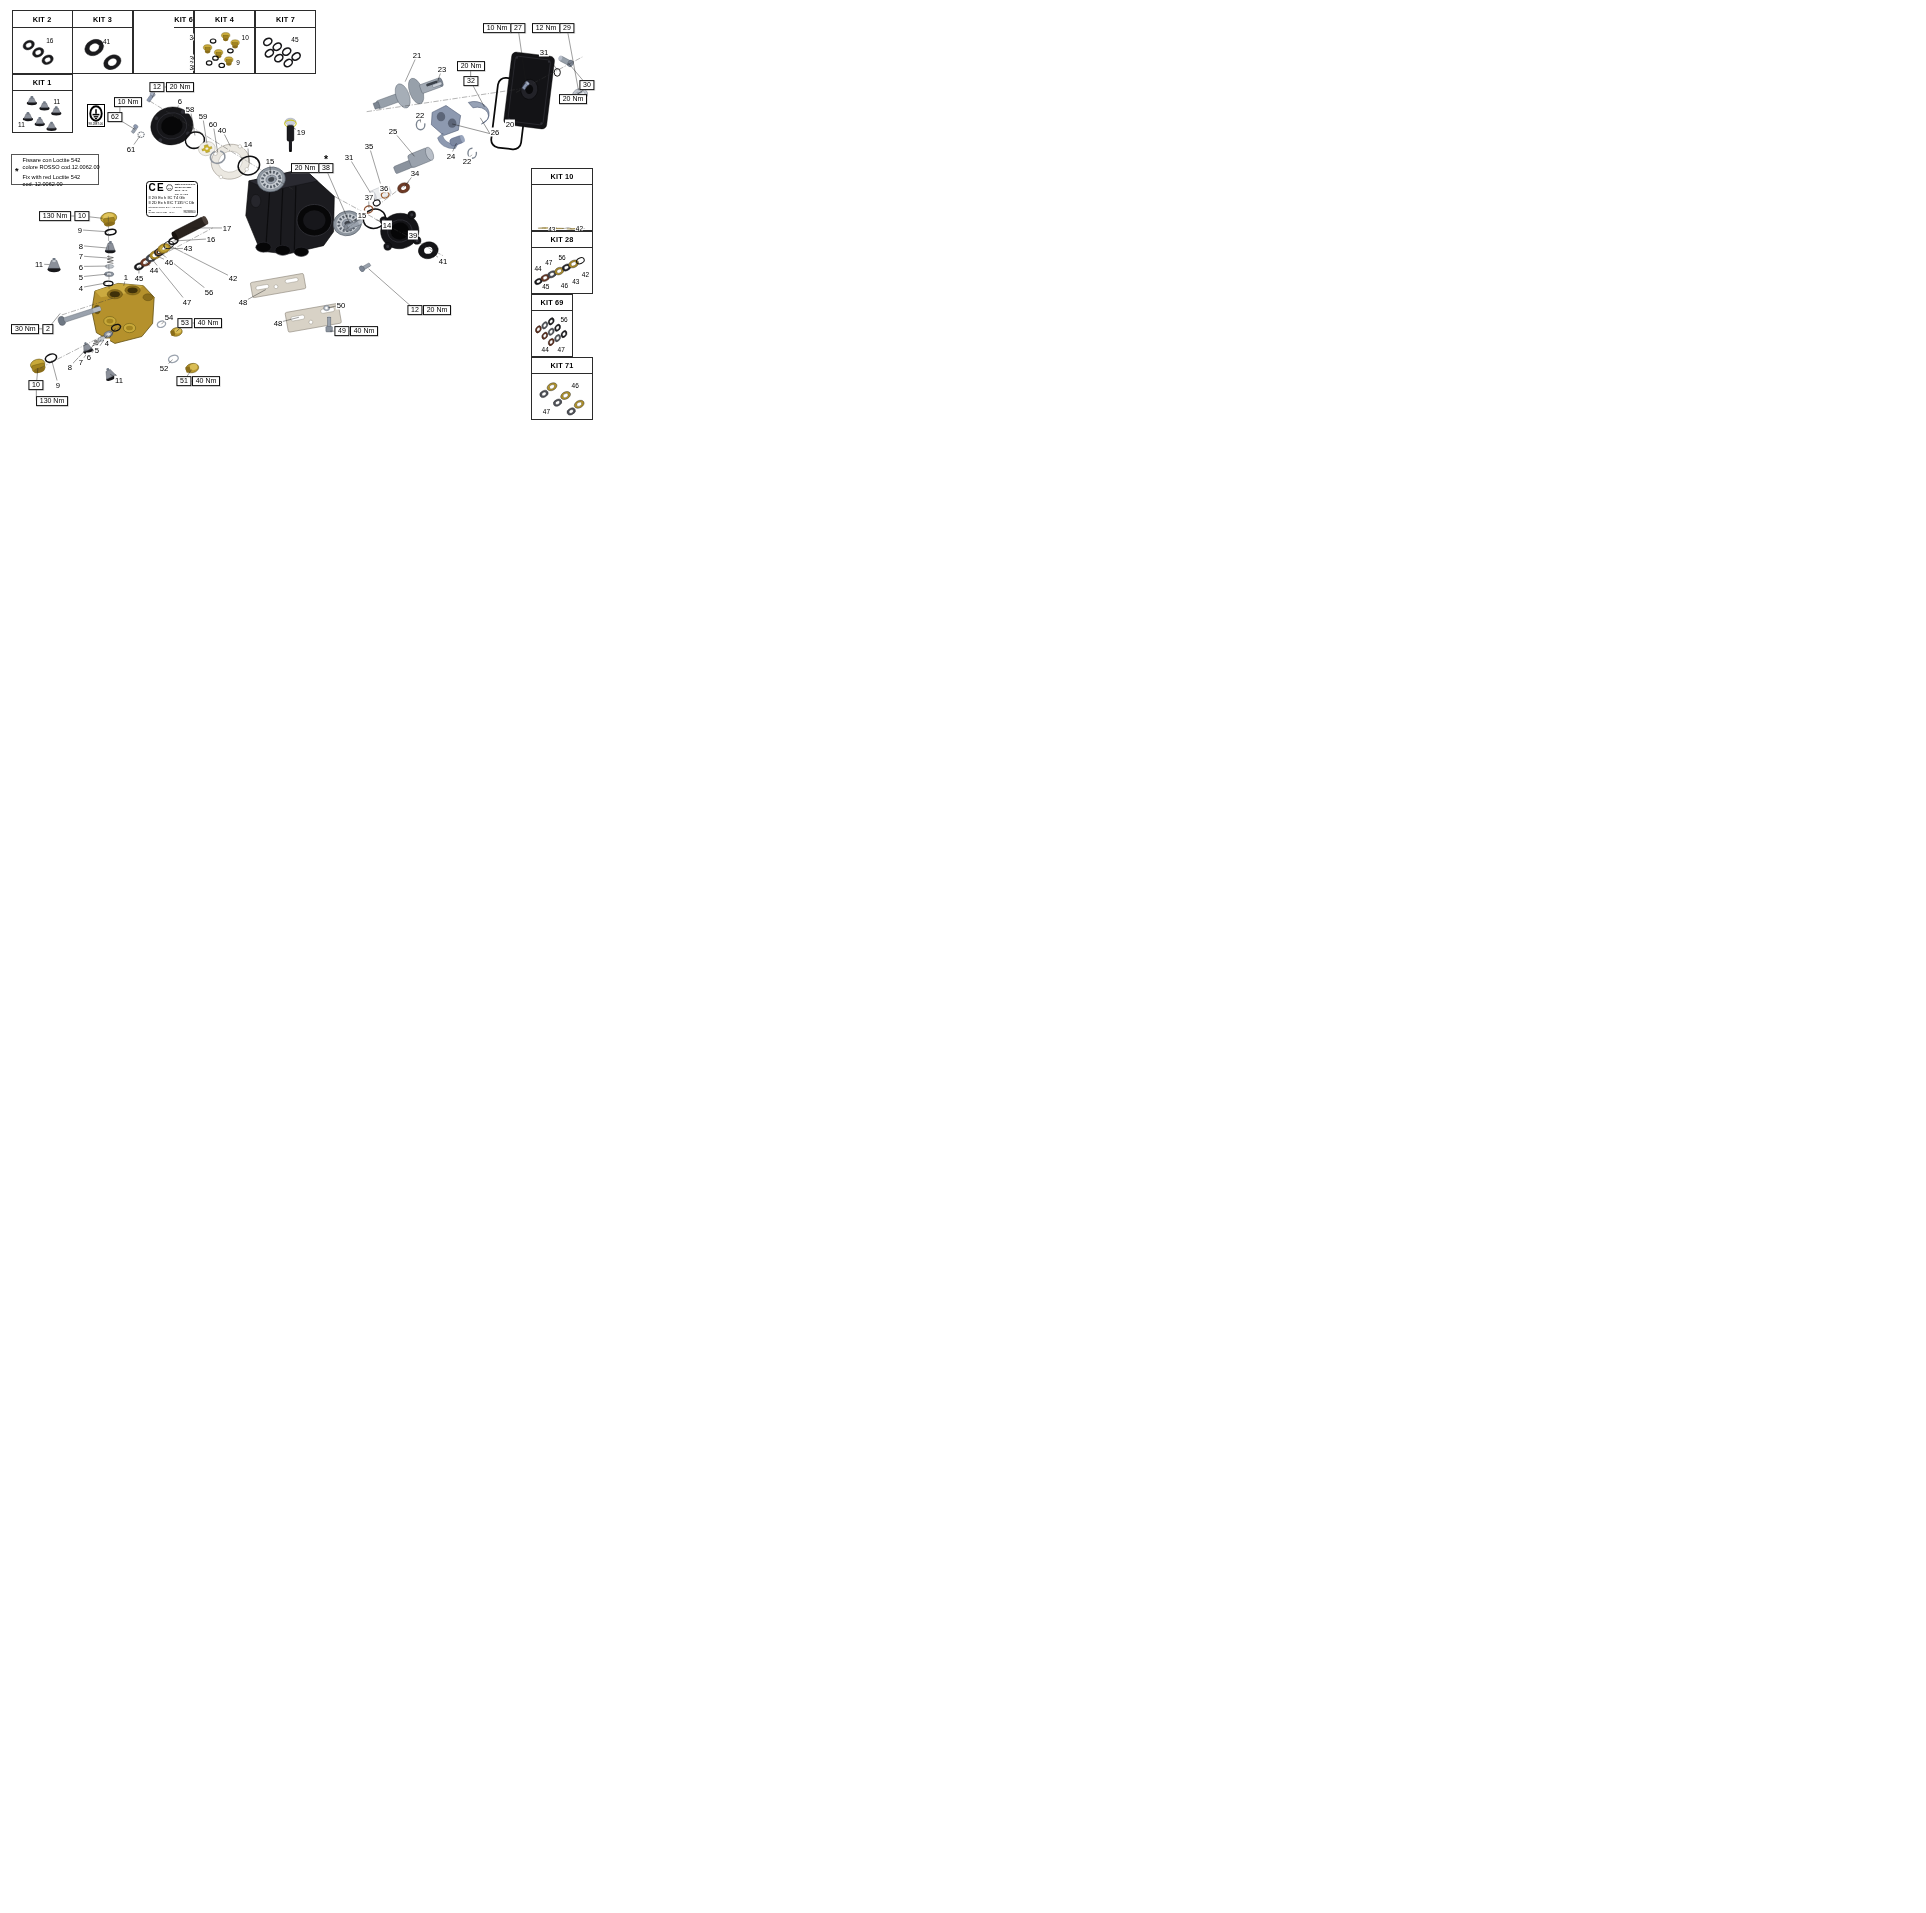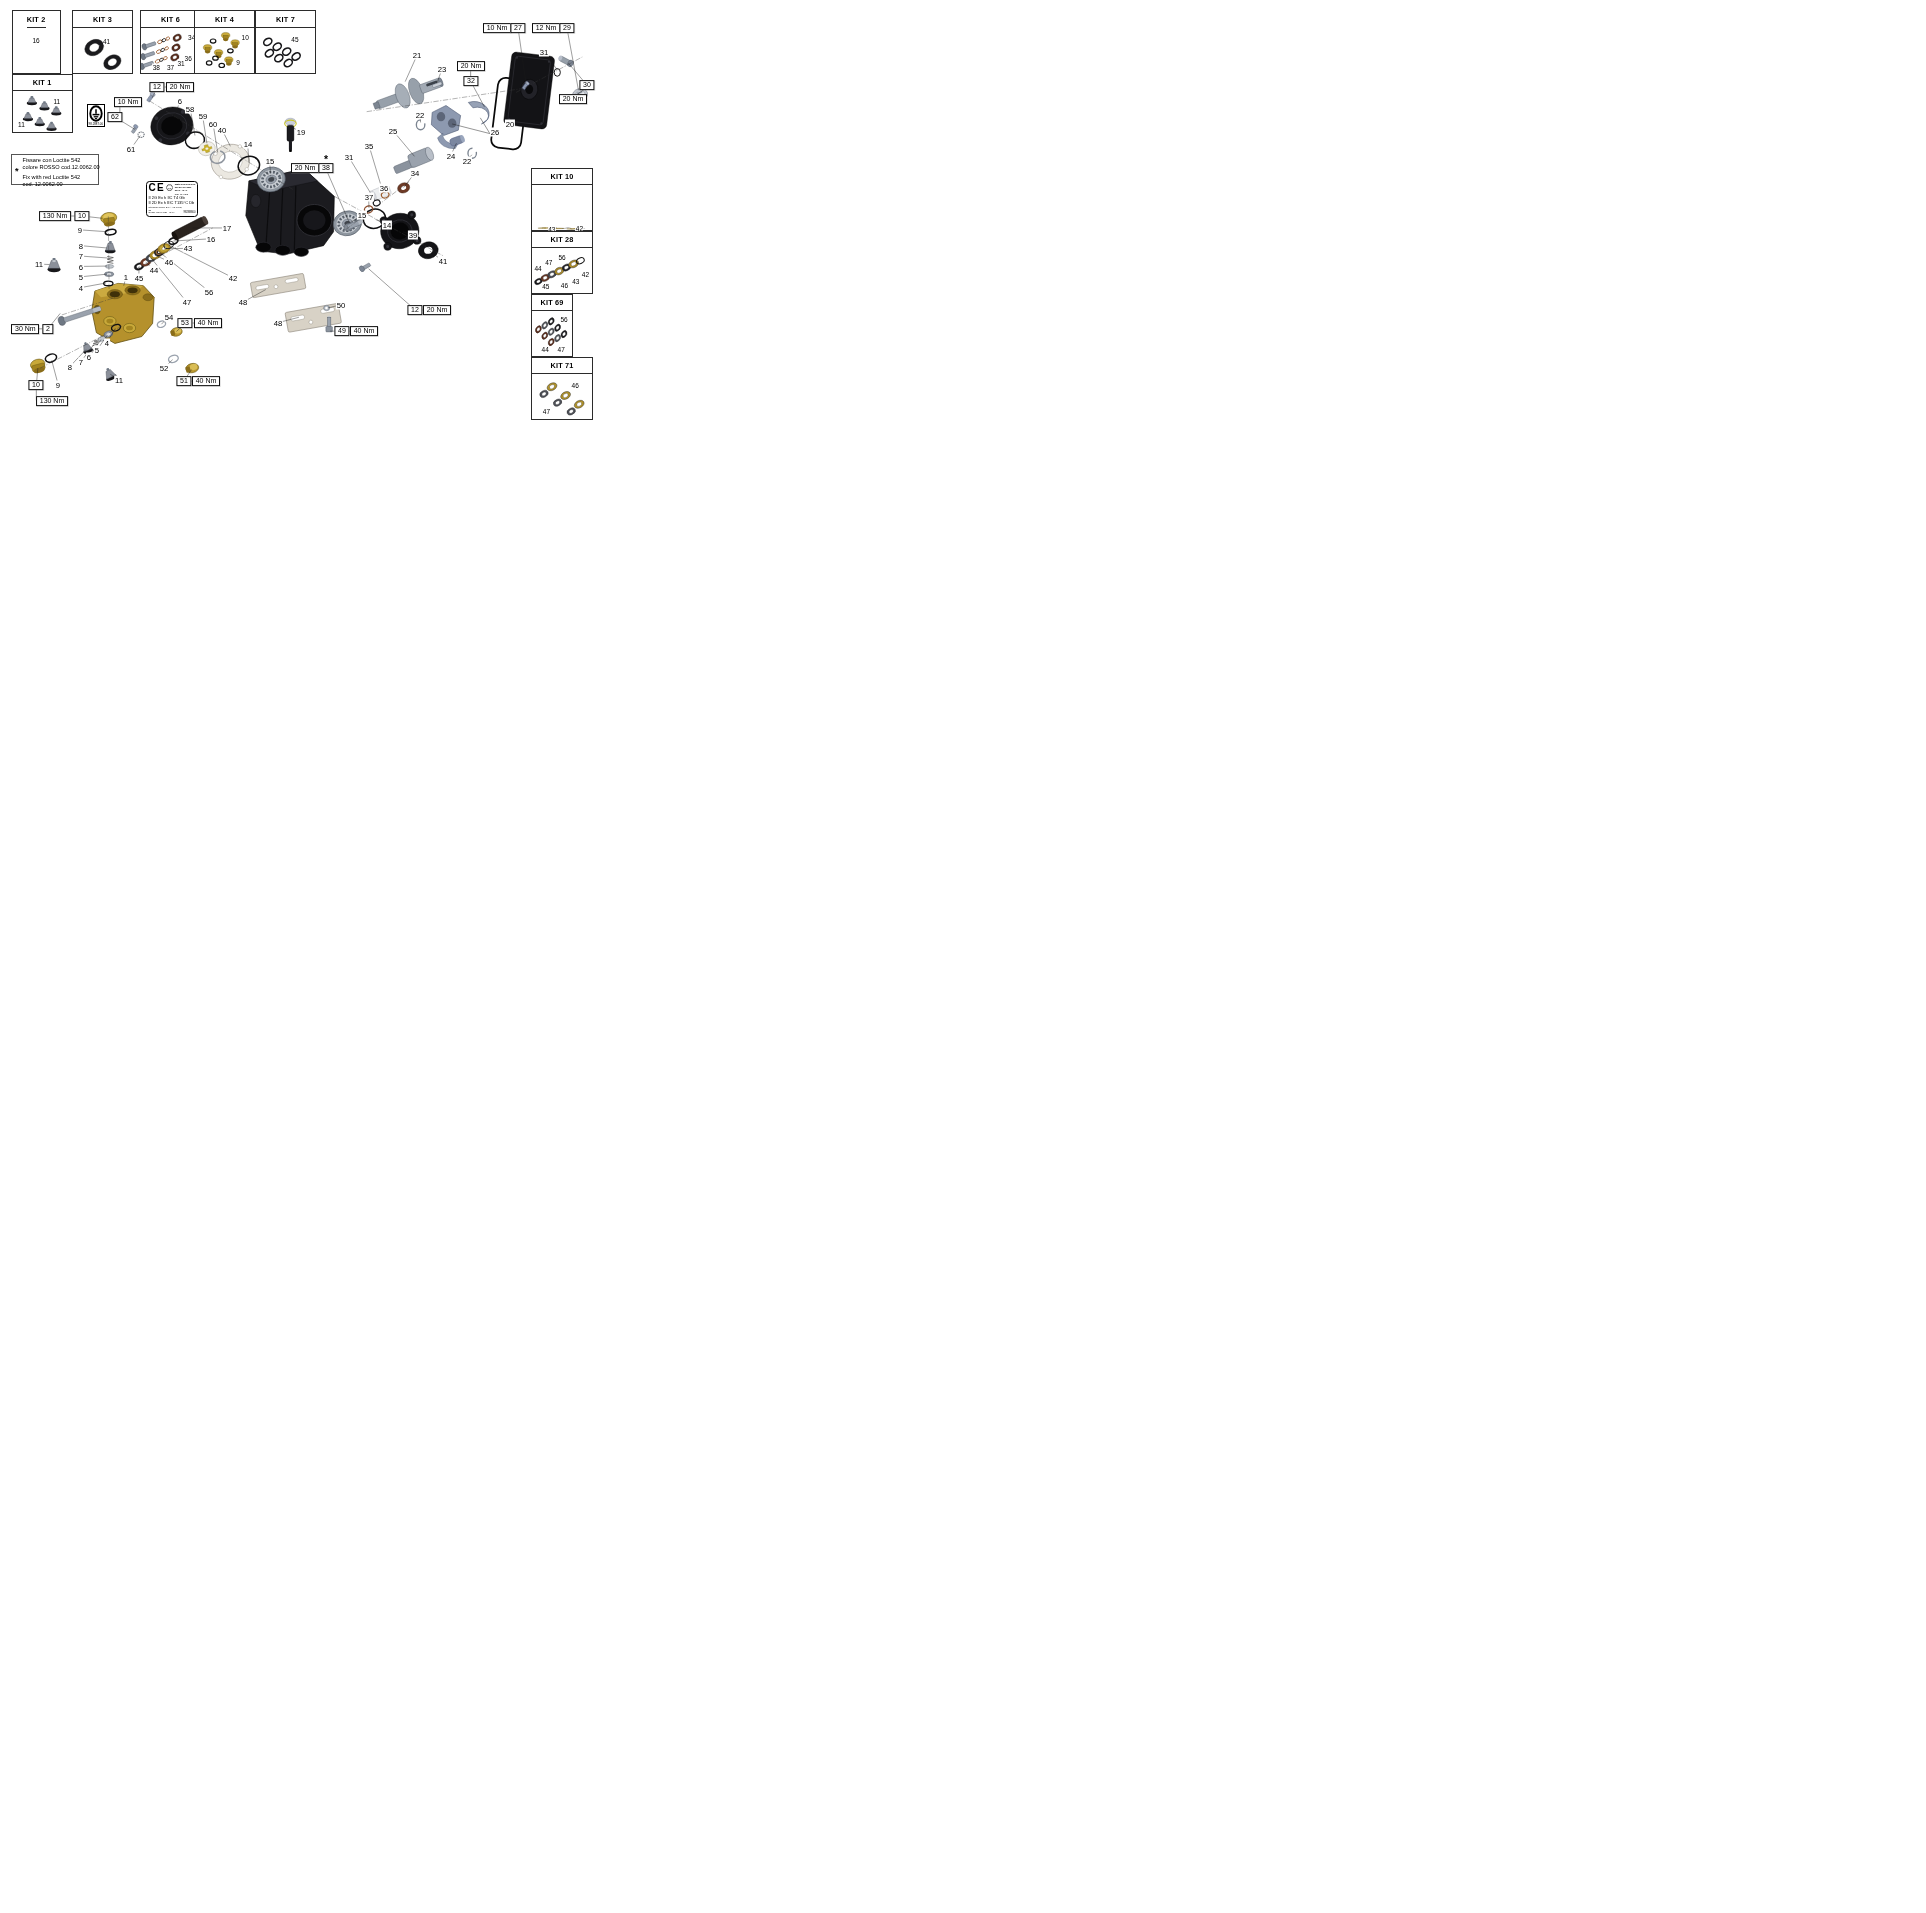--- a/index.html
+++ b/index.html
@@ -557,21 +557,21 @@
       <div class="tb" style="left: 184px; top: 381px;">51</div>
       <div class="tb" style="left: 206px; top: 381px;">40 Nm</div>
       <div class="tb" style="left: 342px; top: 331px;">49</div>
       <div class="tb" style="left: 364px; top: 331px;">40 Nm</div>
       <div class="tb" style="left: 415px; top: 310px;">12</div>
       <div class="tb" style="left: 437px; top: 310px;">20 Nm</div>
     </div>
 
   
   <div id="kits-left">
-      <div class="kit" style="left: 11.6px; top: 10.4px; width: 49px; height: 64px; align-items: center;">
+      <div class="kit" style="left: 11.6px; top: 10.4px; width: 61px; height: 64px;">
         <div class="kit-h">KIT 2</div>
         <div class="kit-c">
           <svg viewBox="0 0 150 112" preserveAspectRatio="none">
             <g transform="rotate(-25 40 42)">
               <ellipse cx="40" cy="42" rx="15" ry="11" fill="#1a1a1d" stroke="#222" stroke-width="1"></ellipse>
               <ellipse cx="40" cy="42" rx="7.800000000000001" ry="5.720000000000001" fill="#fff" stroke="#222" stroke-width="0.7"></ellipse>
             </g>
             <g transform="rotate(-25 64 60)">
               <ellipse cx="64" cy="60" rx="15" ry="11" fill="#1a1a1d" stroke="#222" stroke-width="1"></ellipse>
               <ellipse cx="64" cy="60" rx="7.800000000000001" ry="5.720000000000001" fill="#fff" stroke="#222" stroke-width="0.7"></ellipse>
@@ -593,21 +593,21 @@
               <ellipse cx="54" cy="48" rx="13" ry="9.88" fill="#fff" stroke="#222" stroke-width="0.7"></ellipse>
             </g>
             <g transform="rotate(-25 100 84)">
               <ellipse cx="100" cy="84" rx="23" ry="17" fill="#1a1a1d" stroke="#222" stroke-width="1"></ellipse>
               <ellipse cx="100" cy="84" rx="11.96" ry="8.84" fill="#fff" stroke="#222" stroke-width="0.7"></ellipse>
             </g>
           </svg>
           <span class="kit-lab" style="left: 57%; top: 28%;">41</span>
         </div>
       </div>
-      <div class="kit" style="left: 140px; top: 10.4px; width: 61px; height: 64px;">
+      <div class="kit" style="left: 133px; top: 10.4px; width: 61px; height: 64px; align-items: flex-end;">
         <div class="kit-h">KIT 6</div>
         <div class="kit-c">
           <svg viewBox="0 0 150 112" preserveAspectRatio="none">
             <g transform="translate(22 42) rotate(-18)">
               <ellipse cx="-14" rx="6" ry="8" fill="#6f7884" stroke="#454b54"></ellipse>
               <rect x="-10" y="-4" width="26" height="8" rx="2" fill="#9aa2ad" stroke="#4c5560"></rect>
             </g>
             <ellipse transform="rotate(-25 48 34)" cx="48" cy="34" rx="6" ry="4" fill="none" stroke="#9a5a2a" stroke-width="2"></ellipse>
             <ellipse transform="rotate(-25 58 30)" cx="58" cy="30" rx="5" ry="3.5" fill="none" stroke="#111" stroke-width="2"></ellipse>
             <ellipse transform="rotate(-25 68 26)" cx="68" cy="26" rx="5" ry="3.5" fill="none" stroke="#9a5a2a" stroke-width="2"></ellipse>

